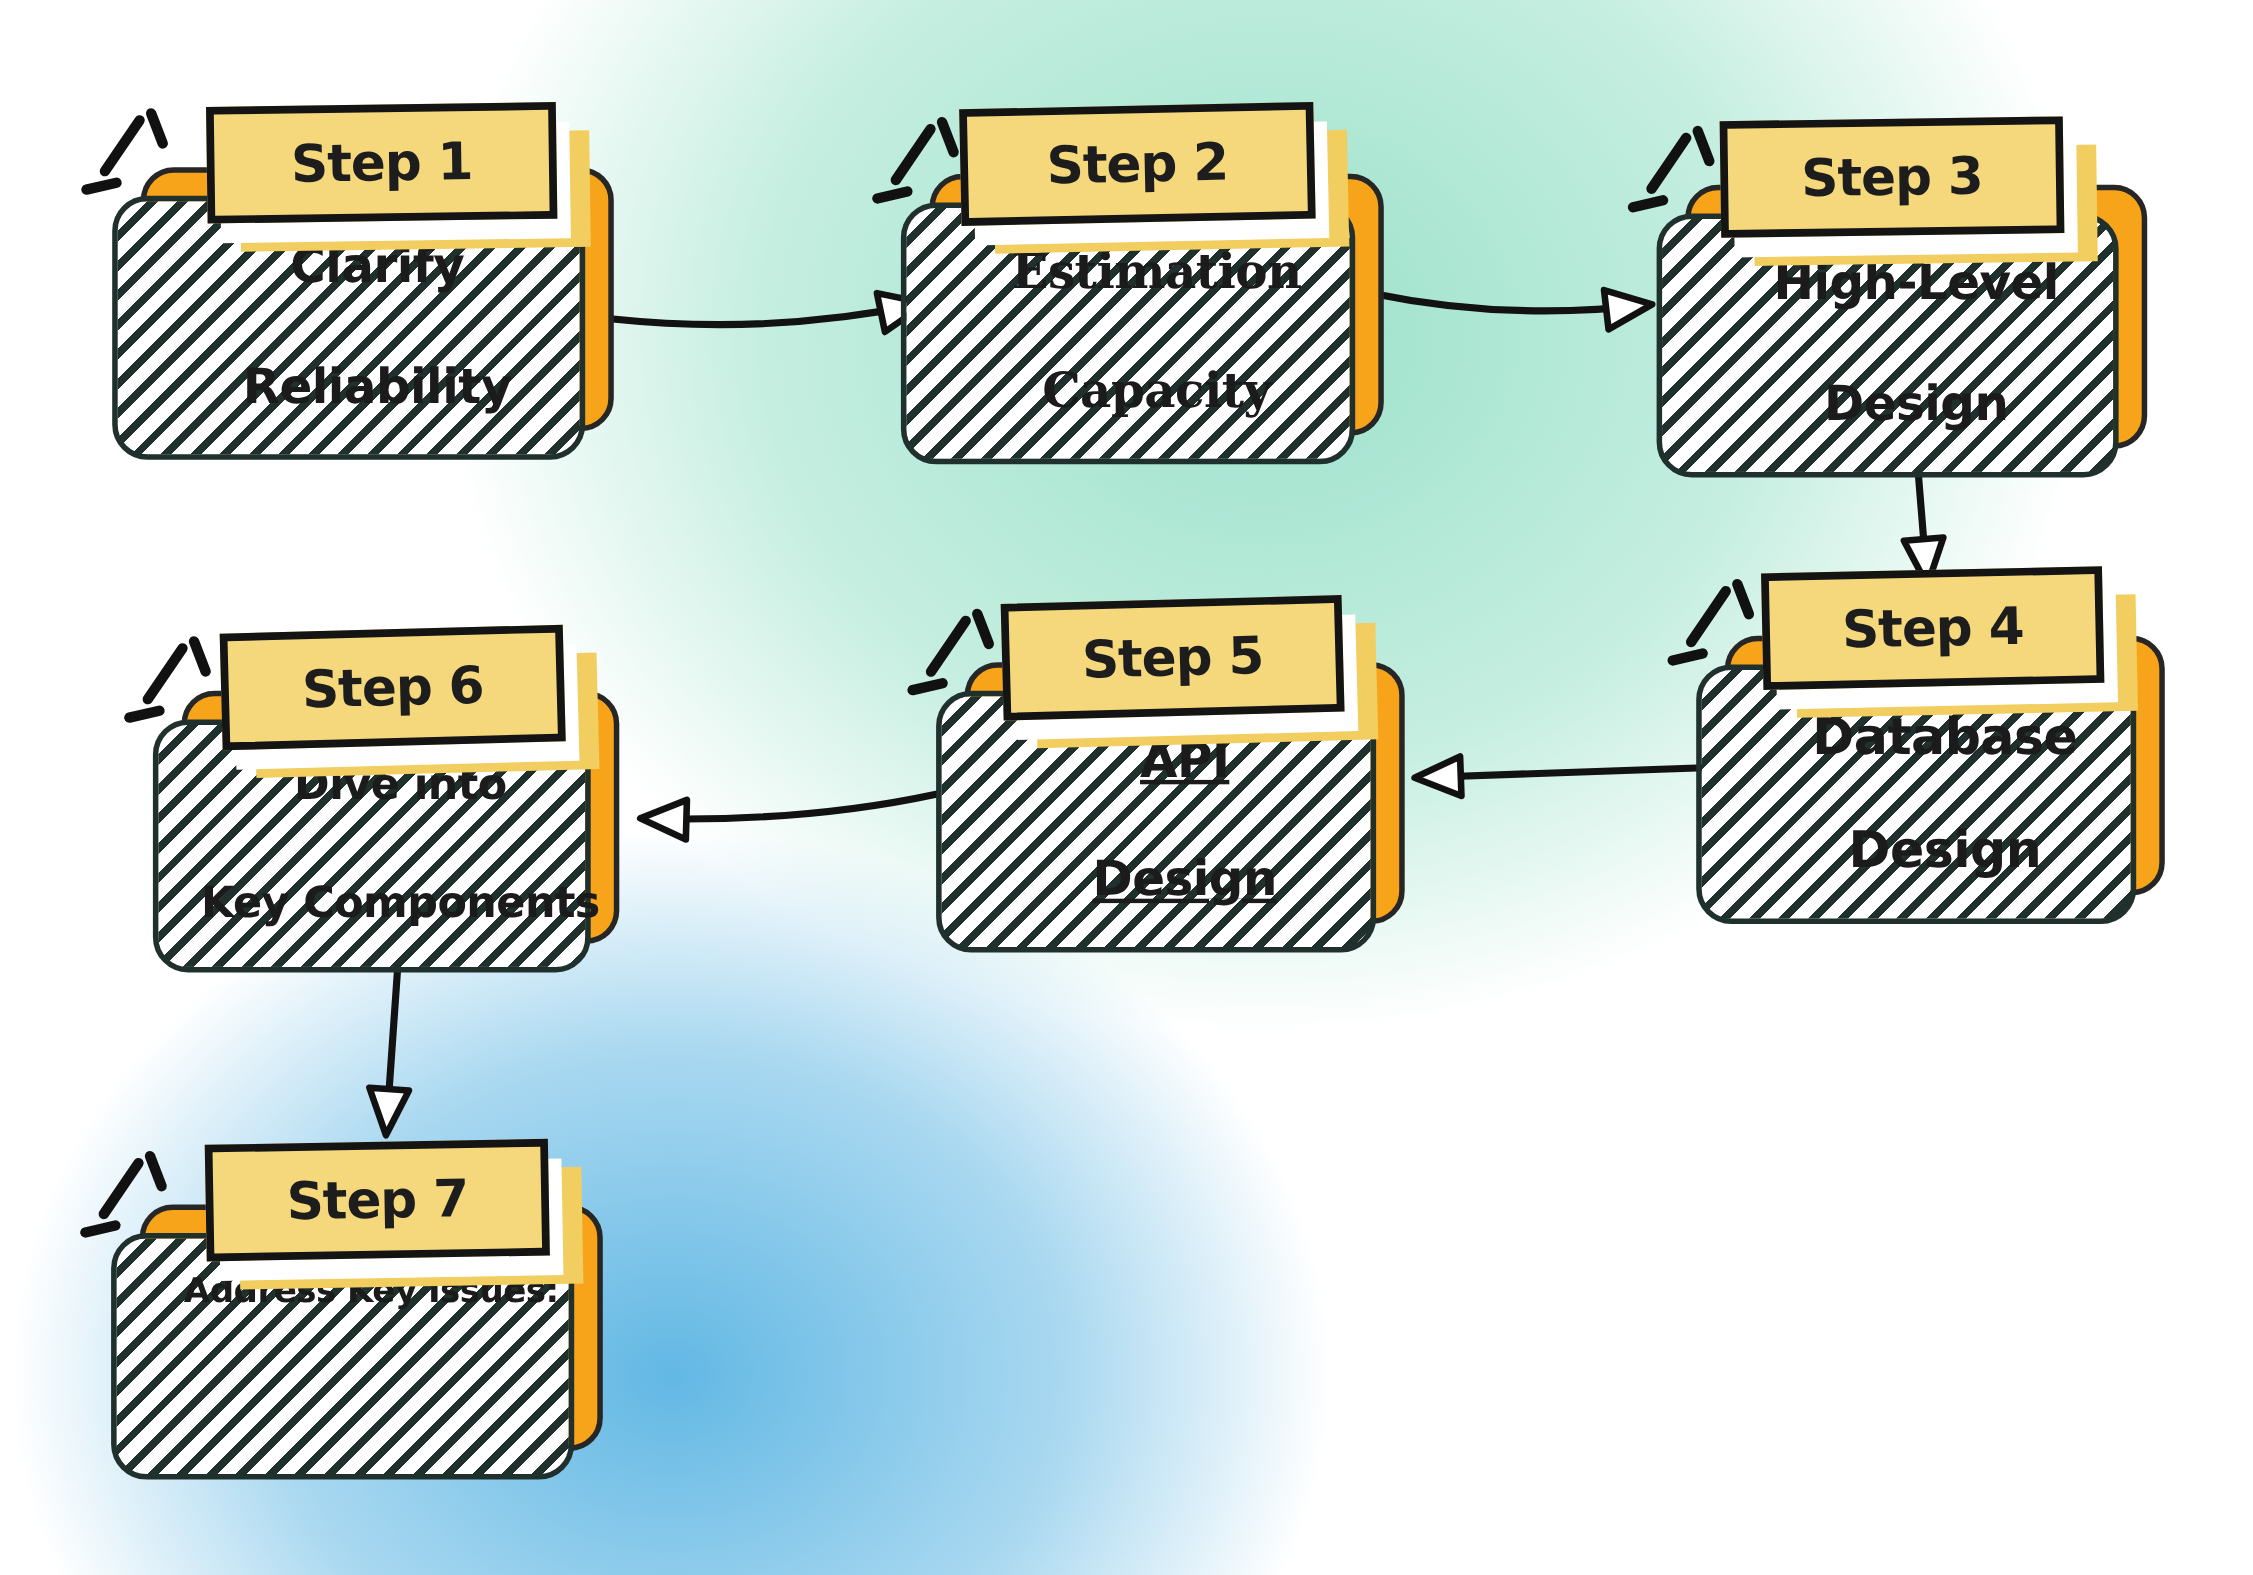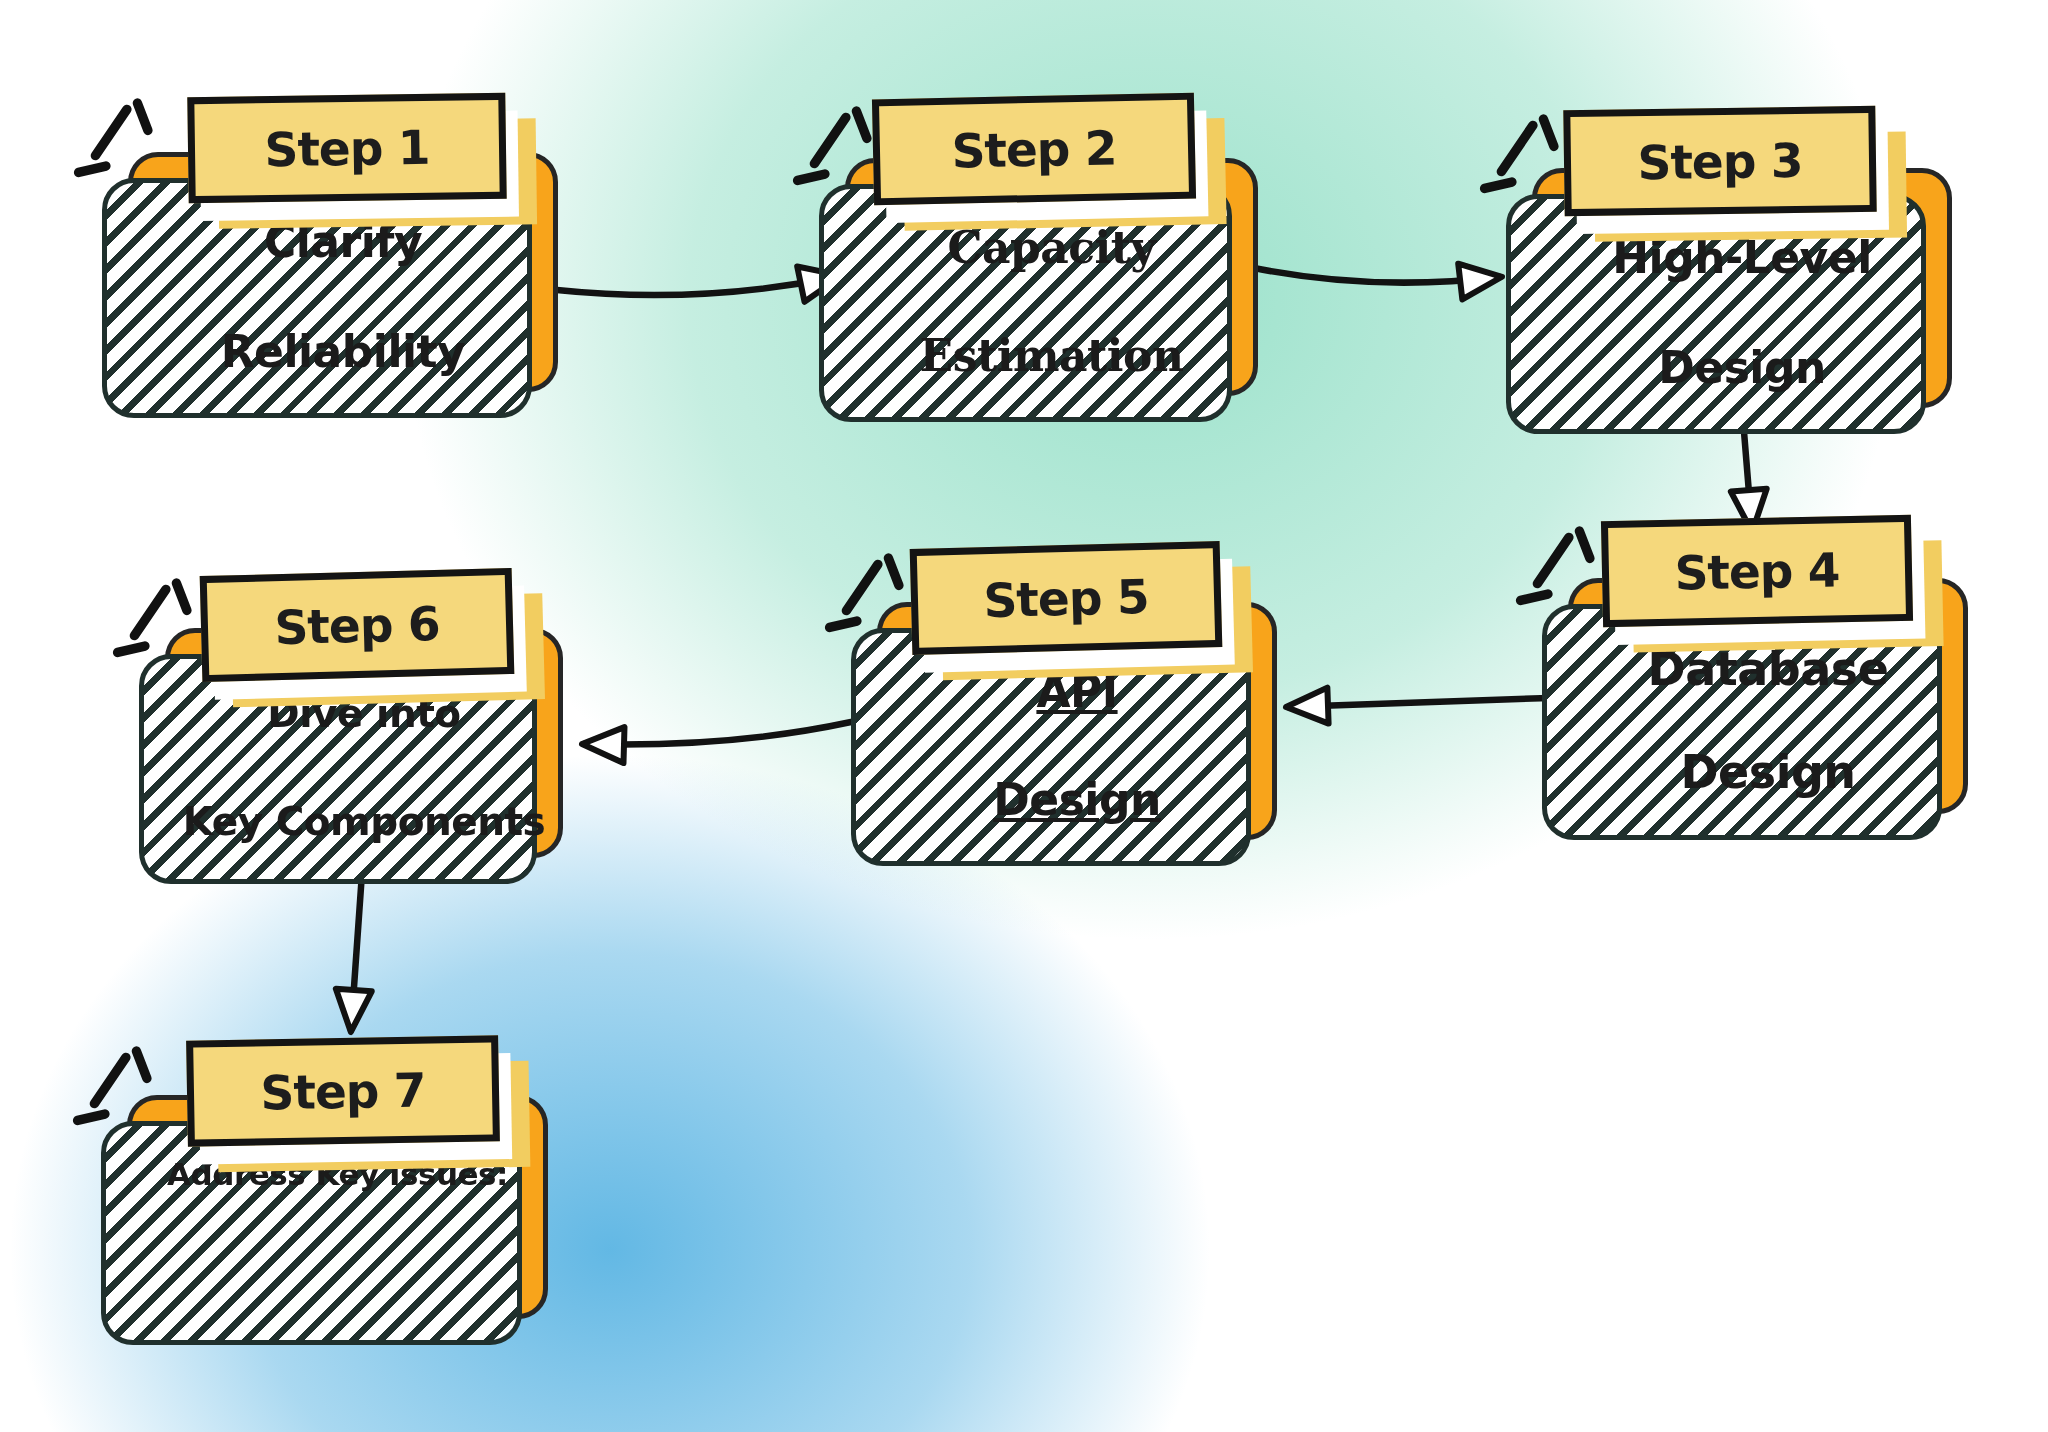--- a/index.html
+++ b/index.html
@@ -131,22 +131,22 @@
     <div class="tag">Step 1</div>
   </div>
 
   <div class="step s2">
     <svg class="sparkle" viewBox="0 0 100 100">
       <path d="M28 72 L58 28"></path>
         <path d="M68 22 L78 48"></path>
         <path d="M12 88 L38 82"></path>
     </svg>
     <div class="panel">
+      <span class="body-line">Estimation</span>
       <span class="body-line">Capacity</span>
-      <span class="body-line">Estimation</span>
     </div>
     <div class="tag">Step 2</div>
   </div>
 
   <div class="step s3">
     <svg class="sparkle" viewBox="0 0 100 100">
       <path d="M28 72 L58 28"></path>
         <path d="M68 22 L78 48"></path>
         <path d="M12 88 L38 82"></path>
     </svg>

